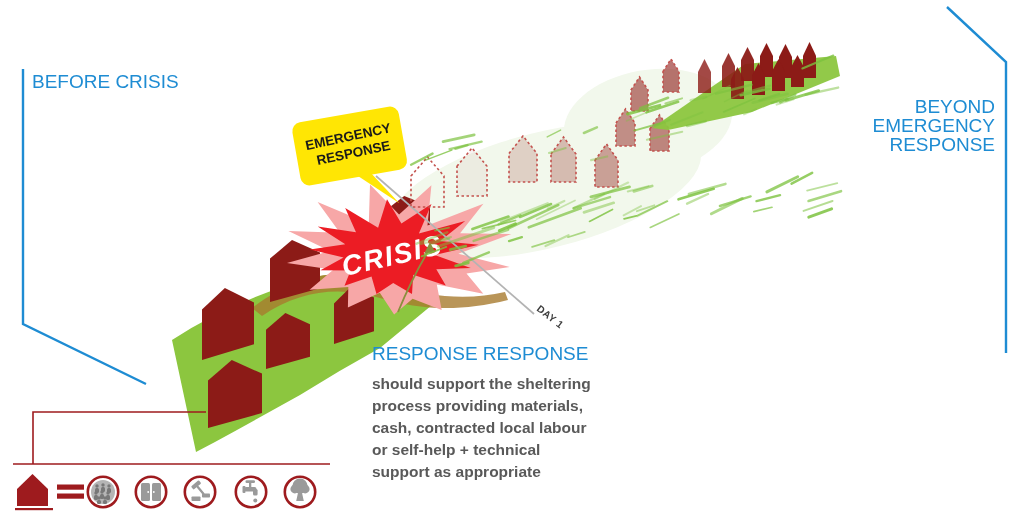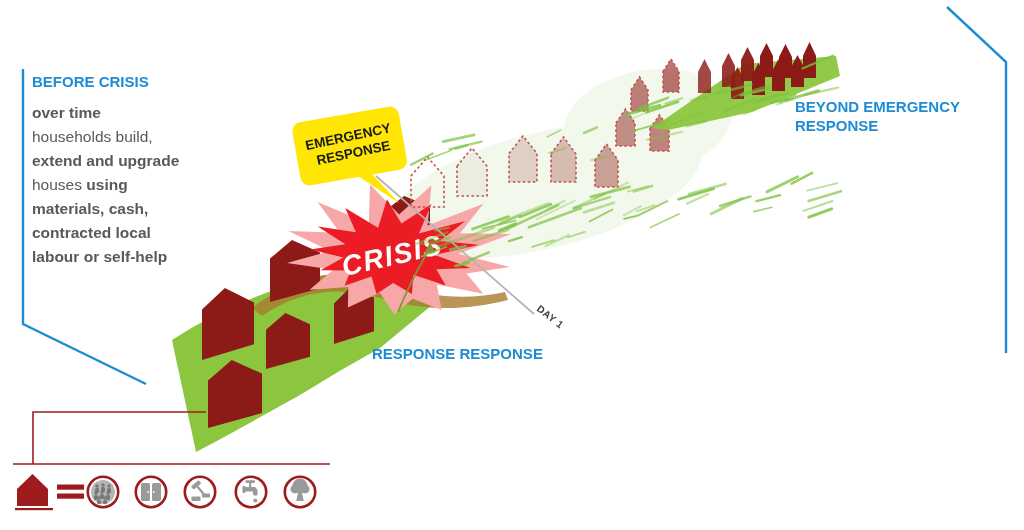--- a/index.html
+++ b/index.html
@@ -1,24 +1,24 @@
 <!DOCTYPE html>
 <html style="--blue: #1E8CD3; --gray: #595959; --legendred: #9E1B1E;"><head>
 <meta charset="utf-8">
 <style>
   html,body{margin:0;padding:0;background:#fff;}
   #stage{position:relative;width:1024px;height:530px;background:#fff;overflow:hidden;
          font-family:"Liberation Sans",sans-serif;}
   #scene{position:absolute;left:0;top:0;}
   .panel{position:absolute;color:var(--gray);font-size:15.5px;line-height:24px;}
   .panel .b{font-weight:700;}
-  .panel-title{font-weight:700;color:var(--blue);font-size:15px;line-height:19px;margin:0 0 10px 0;}
+  .panel-title{font-weight:400;color:var(--blue);font-size:19px;line-height:19px;margin:0 0 10px 0;}
   #panel-before{left:32px;top:72px;width:150px;}
   #panel-emergency{left:372px;top:344px;width:224px;line-height:22px;}
-  #panel-beyond{left:795px;top:97px;width:200px;line-height:25px;}
+  #panel-beyond{left:795px;top:97px;width:200px;text-align:right;line-height:25px;}
   .ring{fill:#fff;stroke:var(--legendred);stroke-width:2.6;}
   .redline{stroke:var(--legendred);stroke-width:1.6;fill:none;}
   .blueline{stroke:var(--blue);stroke-width:2.4;fill:none;stroke-linejoin:miter;}
   text{font-family:"Liberation Sans",sans-serif;}
 </style>
 </head>
 <body>
 
 <div id="stage">
 
@@ -258,23 +258,23 @@
           <circle cx="294.8" cy="489" r="4.4"></circle>
           <circle cx="305.2" cy="489" r="4.4"></circle>
           <polygon points="298.6,490 301.4,490 303.8,501 296.2,501"></polygon>
         </g>
       </g>
     </g>
   </svg>
 
   <div class="panel" id="panel-before">
     <p class="panel-title">BEFORE CRISIS</p>
-    <div><span class="b">over time</span><span> households build, </span><span class="b">extend and upgrade</span><span> houses </span><span class="b">using materials, cash, contracted local labour or self-help</span></div>
   </div>
 
   <div class="panel" id="panel-emergency">
     <p class="panel-title">RESPONSE RESPONSE</p>
+    <div><span class="b">should support the sheltering process providing materials, cash, contracted local labour or self-help + technical support as appropriate</span></div>
   </div>
 
   <div class="panel" id="panel-beyond">
     <p class="panel-title">BEYOND EMERGENCY RESPONSE</p>
   </div>
 </div>
 
 </body></html>

